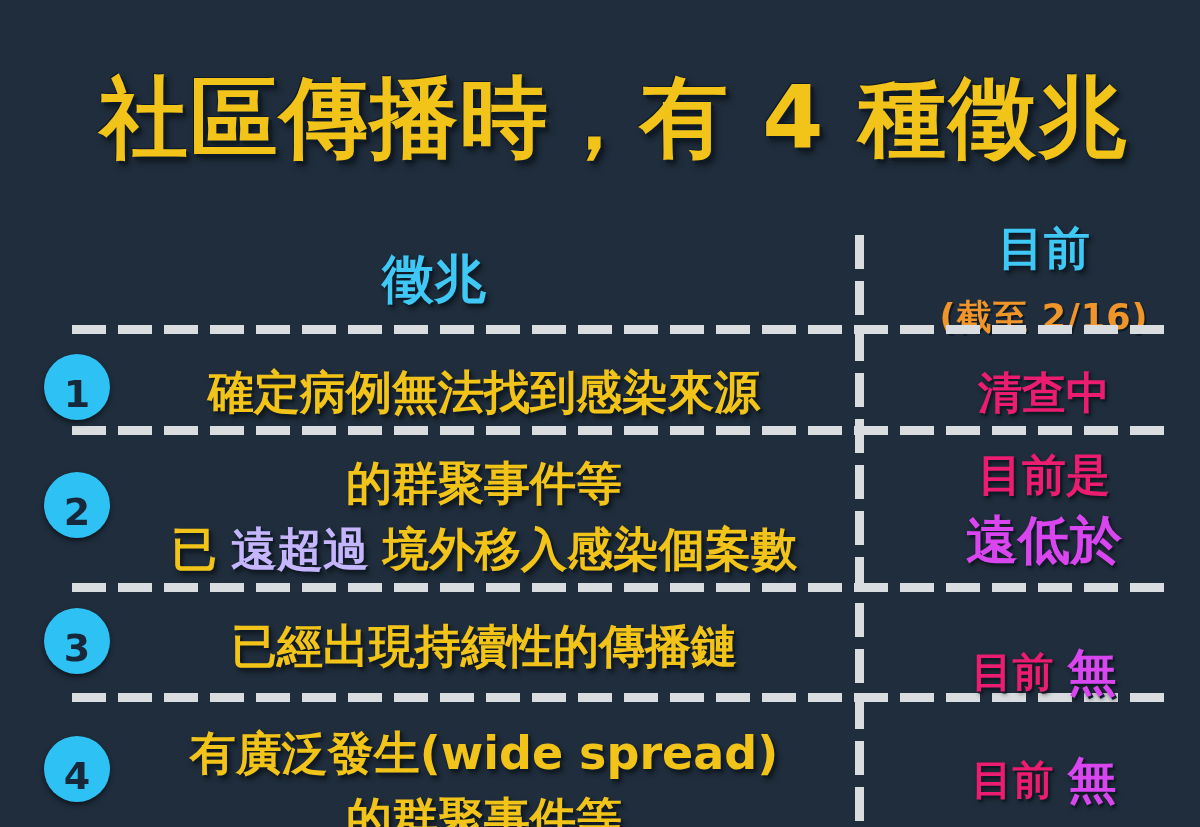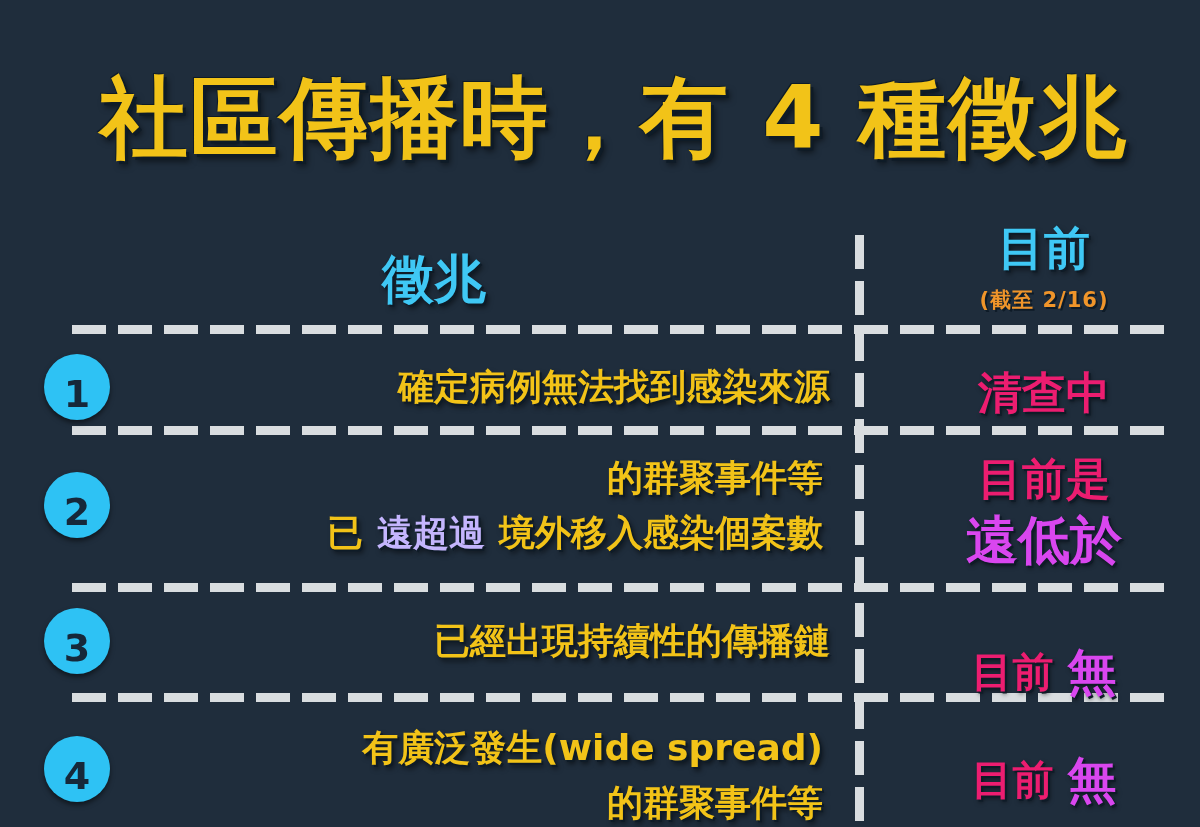--- a/index.html
+++ b/index.html
@@ -47,24 +47,24 @@
     top:196px; left:880px; width:300px;
     text-align:center;
   }
   .hdr-right .now {
     font-size:46px; font-weight:bold;
     color:#3fc8f5;
     text-shadow:2px 2px 0 #0e1b27, 3px 4px 5px rgba(0,0,0,.5);
     line-height:1.05;
   }
   .hdr-right .asof {
-    font-size:21px; font-weight:bold;
+    font-size:35px; font-weight:bold;
     color:#f0952a;
     text-shadow:2px 2px 0 #0e1b27;
-    margin-top:0;
+    margin-top:8px;
     letter-spacing:1px;
   }
 
   
   .hline {
     position:absolute;
     left:58px; width:1096px; height:9px;
     background-image:linear-gradient(to right,#d9dde0 0 34px, rgba(0,0,0,0) 34px 46px);
     background-size:46px 9px;
     background-repeat:repeat-x;
@@ -89,38 +89,38 @@
     box-shadow:0 3px 5px rgba(0,0,0,.5);
     color:#16283a;
     font-size:38px; font-weight:bold;
     line-height:66px;
     text-align:center;
   }
 
   .sign {
     position:absolute;
     left:110px; width:720px;
-    text-align:right;
-    font-size:36px; font-weight:bold;
+    text-align:center;
+    font-size:46px; font-weight:bold;
     color:#f2c318;
     text-shadow:2px 2px 0 #0e1b27, 3px 4px 5px rgba(0,0,0,.55);
     line-height:1.13;
     white-space:nowrap;
   }
   .sign .hl { color:#c4b5fd; }
 
   .status {
     position:absolute;
     left:870px; width:320px;
     text-align:center;
     font-weight:bold;
     line-height:1.08;
     white-space:nowrap;
   }
-  .status .pink   { color:#ec1d70; text-shadow:2px 2px 0 #0e1b27, 2px 3px 4px rgba(0,0,0,.5); }
+  .status .pink   { color:#ec1d70; text-shadow:2px 2px 0 #0e1b27, 2px 3px 4px rgba(0,0,0,.5);font-family:Liberation Mono, monospace; }
   .status .orange { color:#d946ef; text-shadow:2px 2px 0 #0e1b27, 2px 3px 4px rgba(0,0,0,.5); }
   .s-1  { font-size:44px; }
   .s-2a { font-size:44px; }
   .s-2b { font-size:52px; display:block; margin-top:2px; }
   .s-3  { font-size:41px;margin-top:20px; }
   .s-3 .orange { font-size:49px; vertical-align:-3px; }
 </style>
 </head>
 <body>
 

